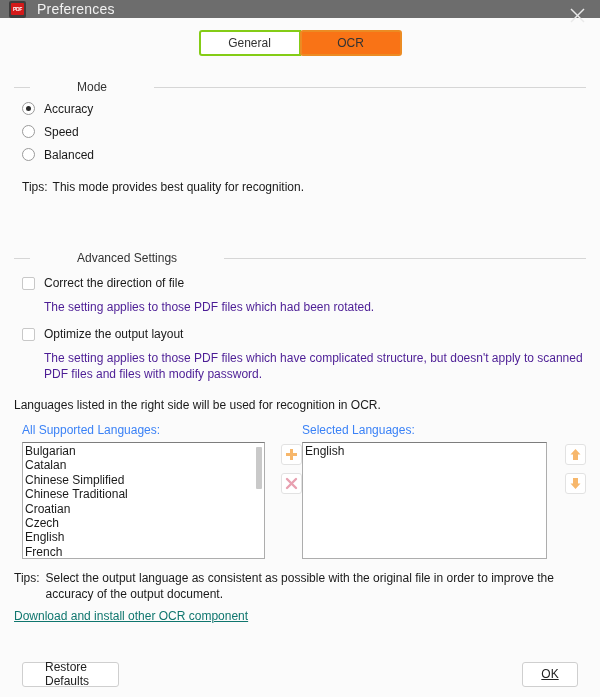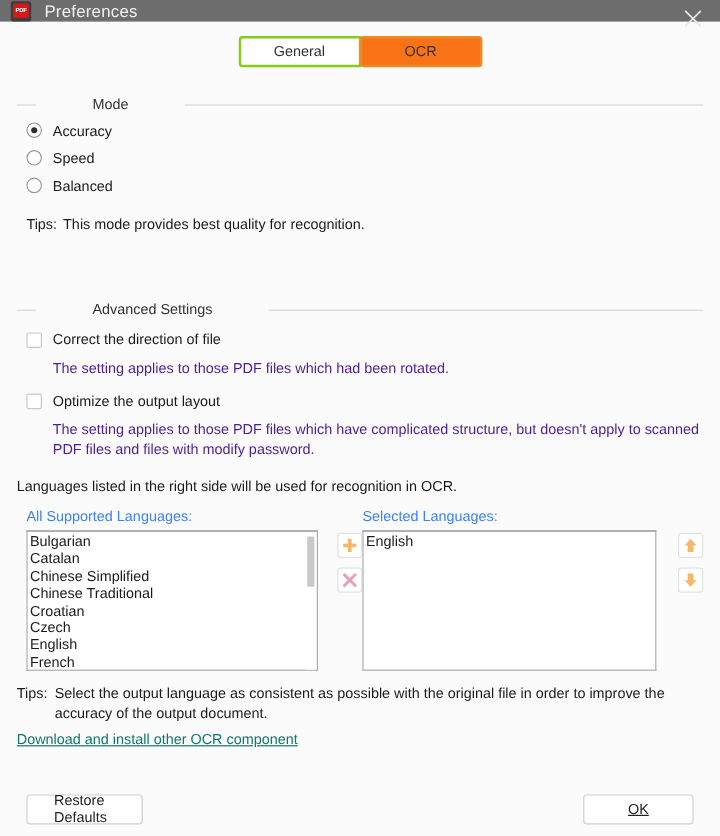--- a/index.html
+++ b/index.html
@@ -268,21 +268,21 @@
     background: #fff;
     border: 1px solid #cfcfcf;
     border-radius: 3px;
     font-size: 12px;
     color: #222;
     display: flex; align-items: center; justify-content: center;
     cursor: pointer;
     font-family: "Liberation Sans", sans-serif;
   }
   .btn.restore { width: 97px; padding-left: 22px; }
-  .btn.ok { width: 92px; margin-left: auto; text-decoration: underline; }
+  .btn.ok { width: 56px; margin-left: auto; text-decoration: underline; }
   .btn.cancel { width: 72px; margin-left: 12px; }
 </style>
 </head>
 <body>
 
 <div class="titlebar">
   <div class="app-icon">
     <div class="pdfmark">PDF</div>
   </div>
   <div class="title-text">Preferences</div>

